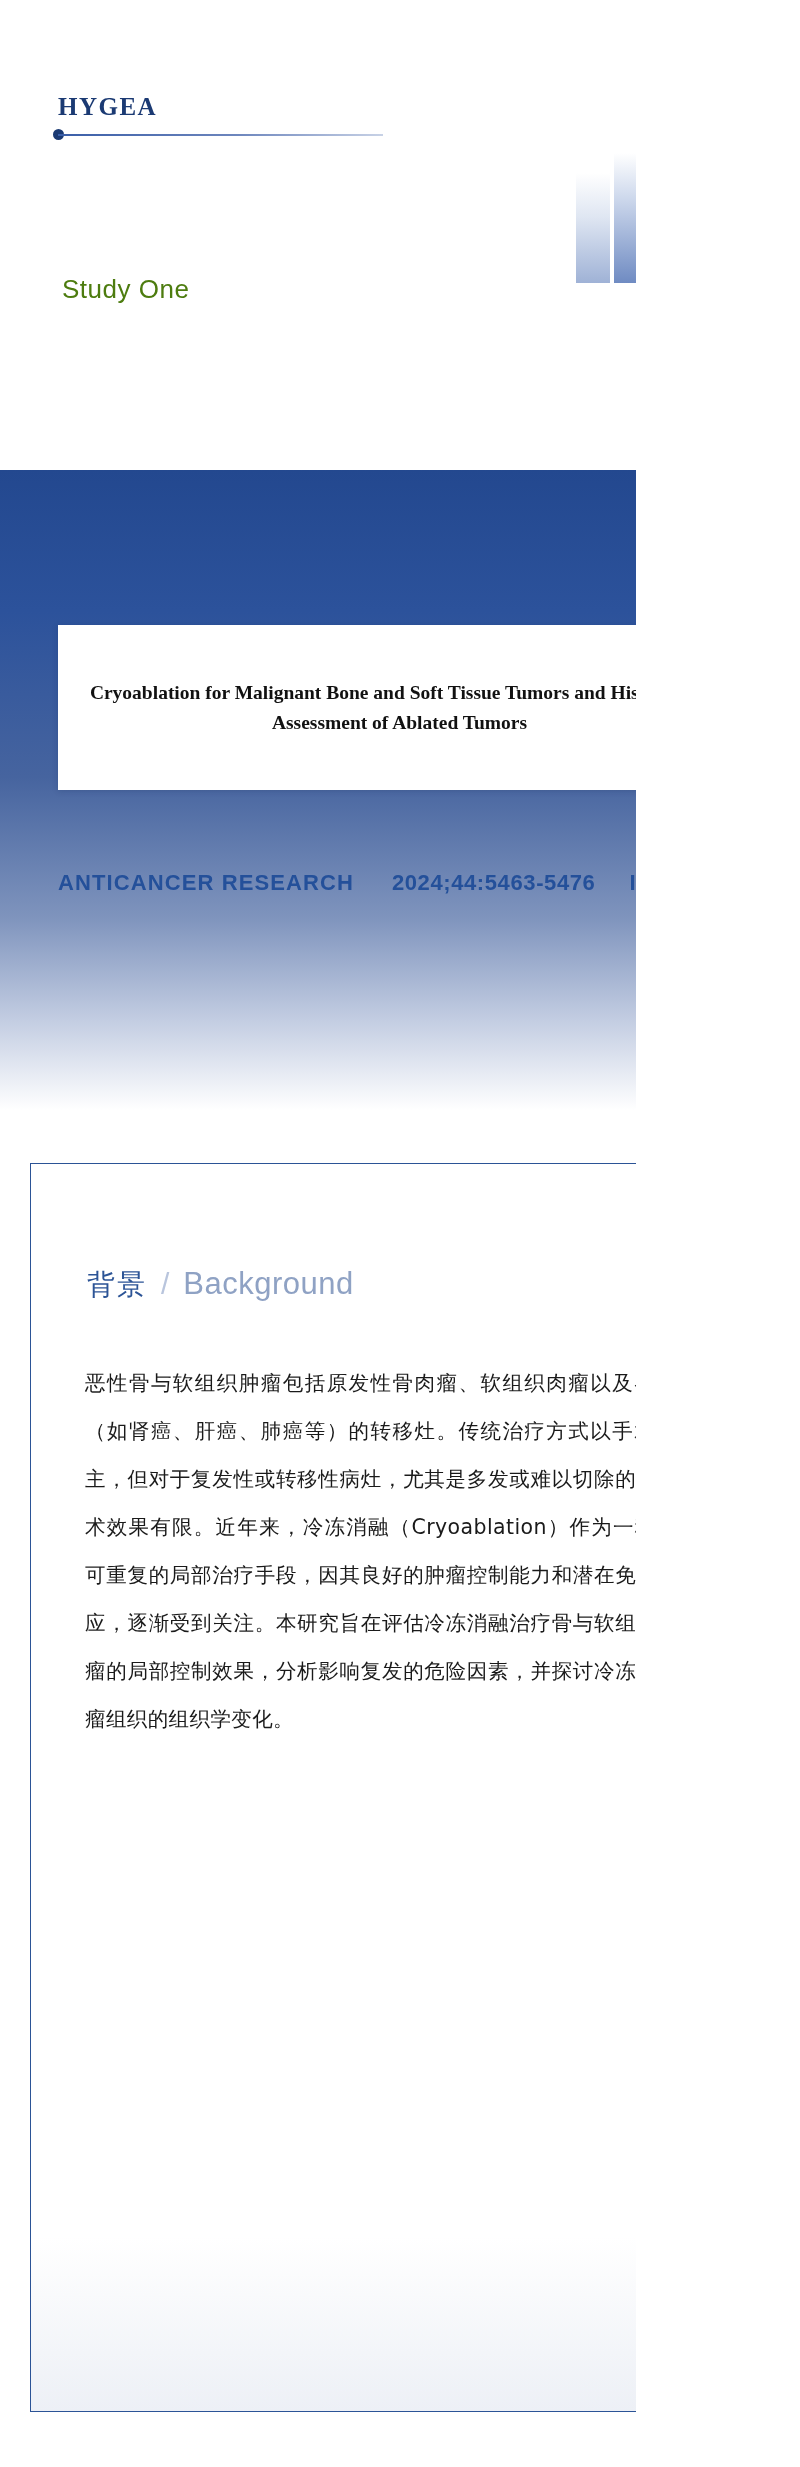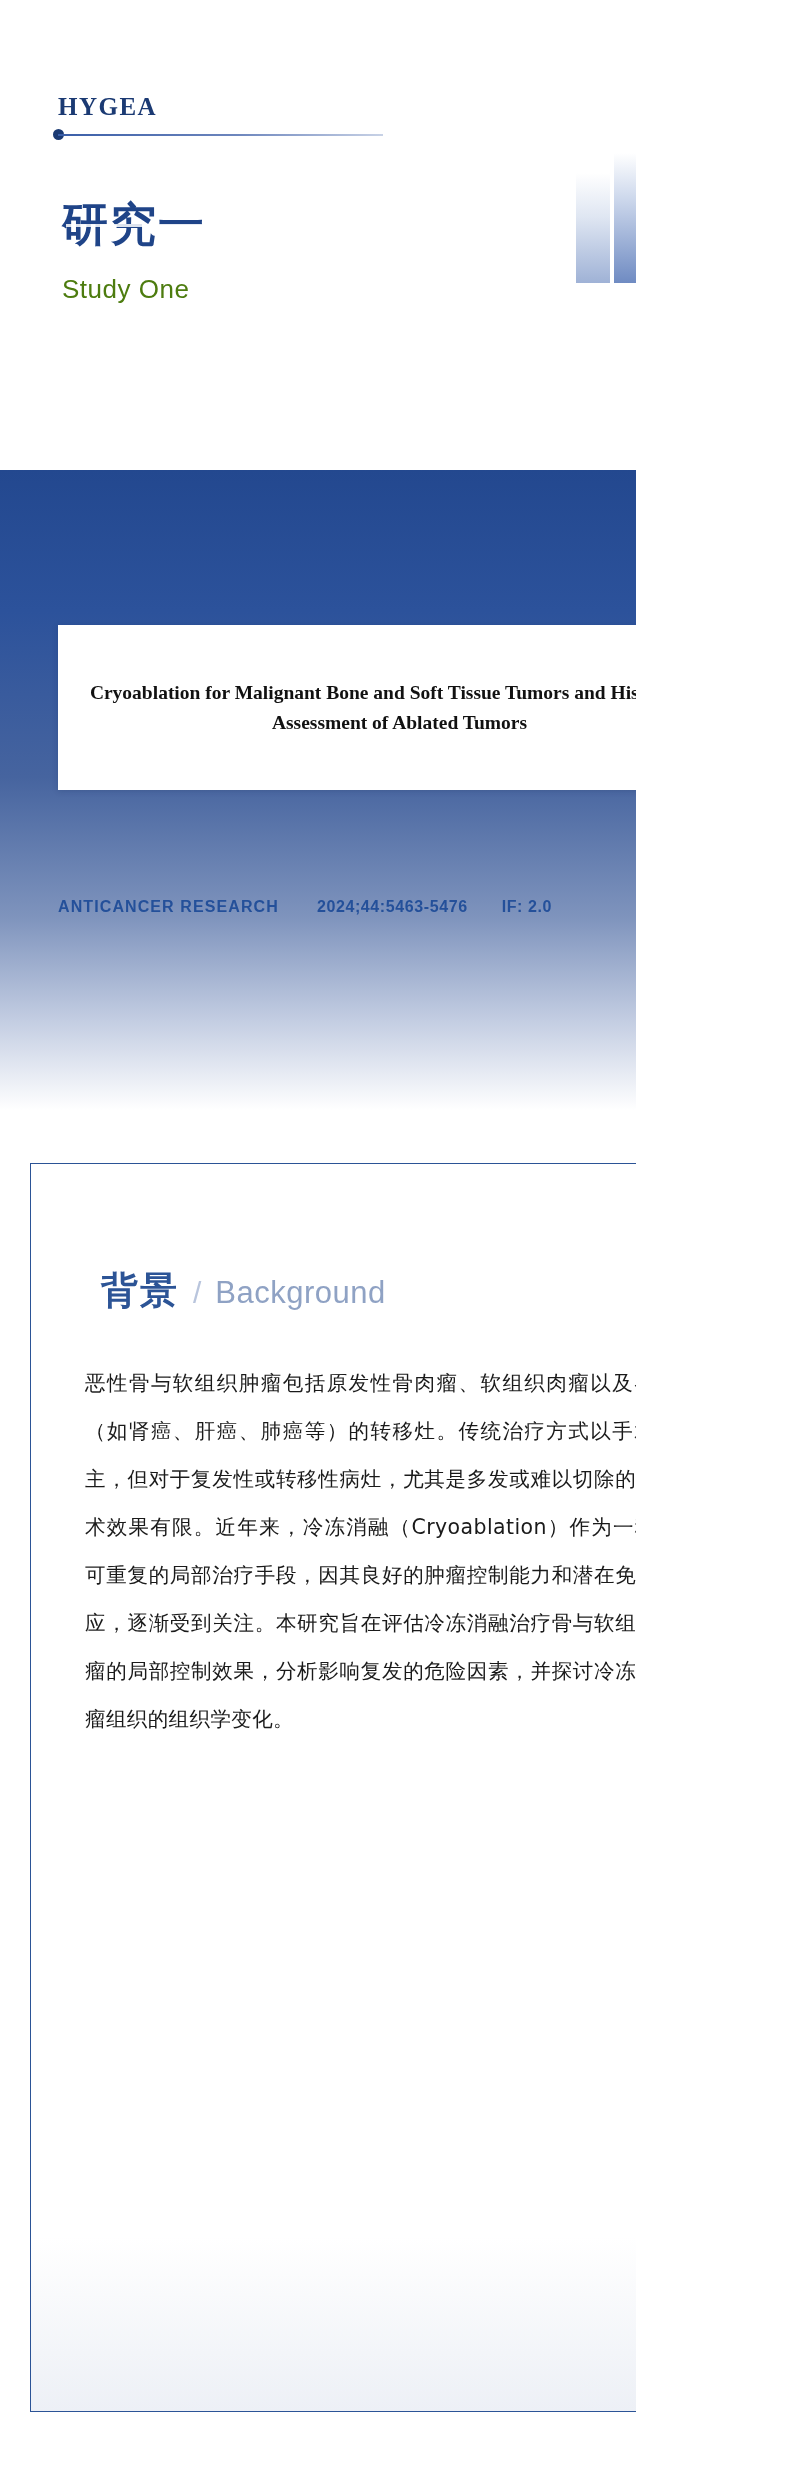--- a/index.html
+++ b/index.html
@@ -153,23 +153,22 @@
     text-align: center;
     padding: 0 26px;
   }
   .journal-line {
     position: absolute;
     left: 58px;
     top: 400px;
     display: flex;
     align-items: baseline;
     color: #24509a;
-    font-size: 16px;
+    font-size: 22px;
     letter-spacing: 0.6px;
-    margin-top: 28px;
   }
   .journal-name {
     font-weight: bold;
     letter-spacing: 1.1px;
   }
   .journal-cite {
     margin-left: 38px;
     font-weight: bold;
   }
   .journal-if {
@@ -190,25 +189,24 @@
   }
   .sec-head {
     position: absolute;
     left: 56px;
     top: 102px;
     display: flex;
     align-items: baseline;
   }
   .sec-head-cn {
     font-family: "DejaVu Sans", sans-serif;
-    font-weight: bold;
-    font-size: 37px;
+    font-weight: normal;
+    font-size: 28px;
     letter-spacing: 2px;
     color: #2c5496;
-    margin-left: 14px;
   }
   .sec-head-slash {
     margin: 0 14px;
     font-size: 30px;
     color: #b9c5dd;
   }
   .sec-head-en {
     font-size: 31px;
     letter-spacing: 0.5px;
     color: #8fa2c4;
@@ -229,21 +227,20 @@
 </style>
 </head>
 <body>
 
 <div class="page">
 
   <div class="header">
     <div class="brand-dot"></div>
     <div class="brand">HYGEA</div>
     <div class="brand-rule"></div>
-    <div class="title-cn">研究一</div>
     <div class="title-en">Study One</div>
 
     <div class="deco">
       <div class="bar b1"></div>
       <div class="bar b2"></div>
       <div class="bar b3"></div>
       <div class="bar b4"></div>
     </div>
   </div>
 

